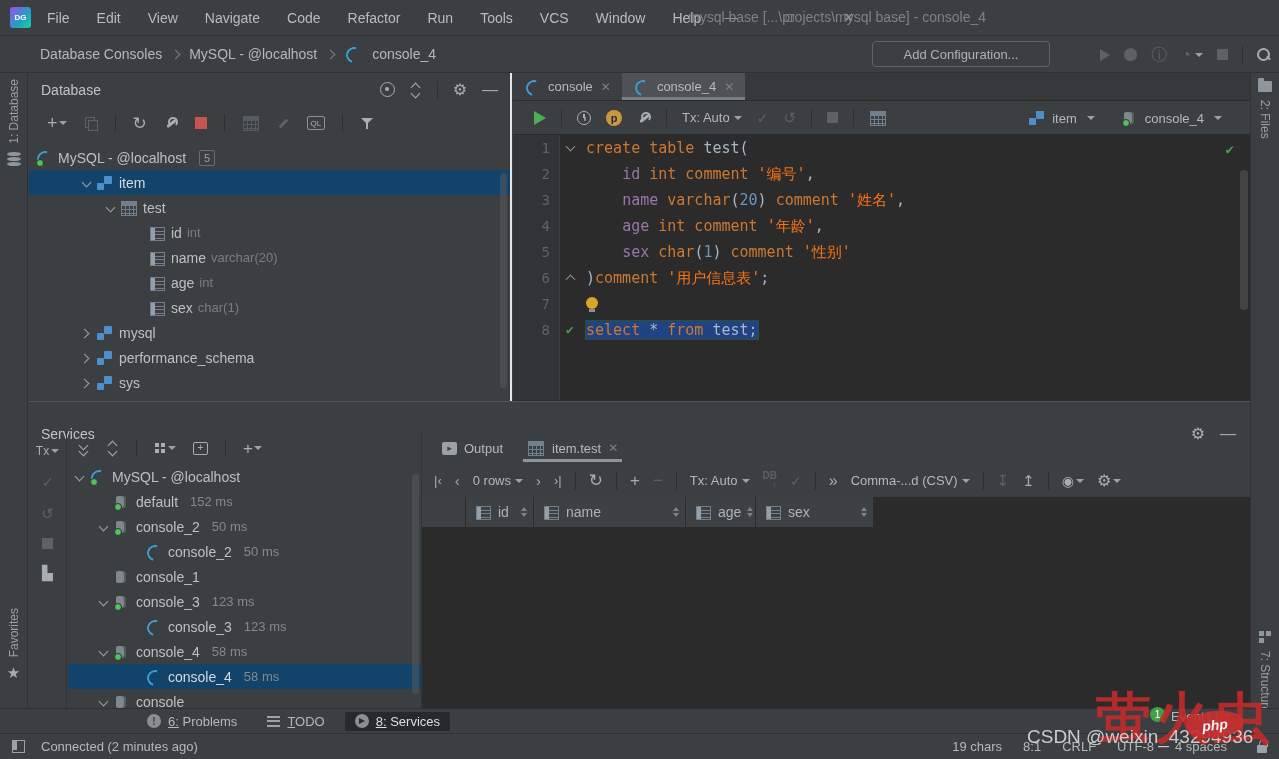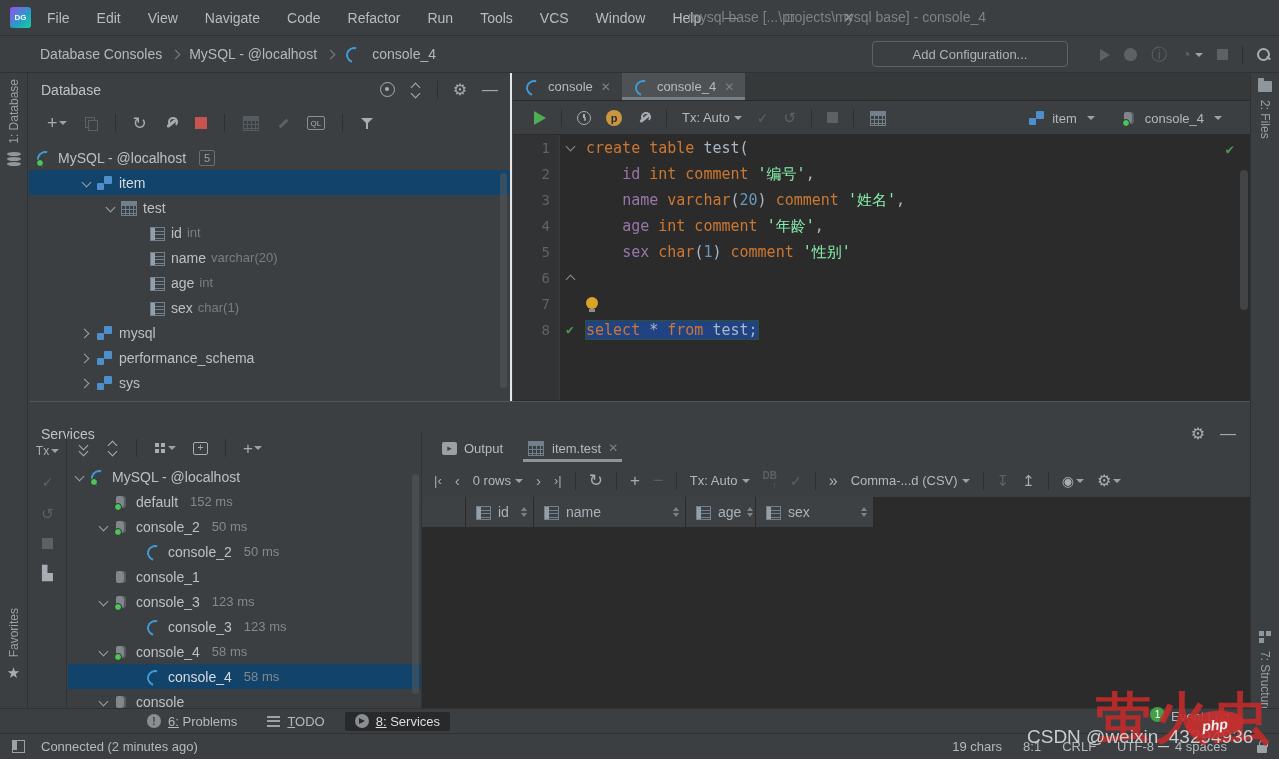--- a/index.html
+++ b/index.html
@@ -25,21 +25,21 @@
   .logo{width:21px;height:21px;margin:0 16px 0 10px;border-radius:3px;background:linear-gradient(135deg,#9a4ef0 0%,#22a0c4 60%,#1bd0a0 100%);color:#fff;font-size:8px;font-weight:bold;display:flex;align-items:center;justify-content:center;flex:none;}
   .menu{display:flex;gap:27px;font-size:14px;color:#bbbbbb;}
   .win-title{left:688px;top:9px;color:#7f8284;font-size:14px;white-space:nowrap;}
   .win-controls{right:0;top:0;height:36px;display:flex;}
   .win-btn{width:59px;height:36px;display:flex;align-items:center;justify-content:center;color:#9da2a6;font-size:13px;}
 
   
   .navbar{left:0;top:36px;width:1279px;height:37px;border-bottom:1px solid #2f3133;}
   .crumbs{display:flex;align-items:center;gap:10px;padding-left:40px;height:100%;font-size:14px;color:#b5b8ba;}
   .crumb-sep{width:7px;height:7px;border-top:1.6px solid #7c8084;border-right:1.6px solid #7c8084;transform:rotate(45deg);display:inline-block;}
-  .addcfg{left:872px;top:41px;width:196px;height:26px;border:1px solid #5f6368;border-radius:4px;color:#afb2b4;font-size:13px;display:flex;align-items:center;justify-content:center;}
+  .addcfg{left:872px;top:41px;width:178px;height:26px;border:1px solid #5f6368;border-radius:4px;color:#afb2b4;font-size:13px;display:flex;align-items:center;justify-content:center;}
   .nav-icons{right:8px;top:36px;height:37px;display:flex;align-items:center;gap:14px;position:absolute;}
 
   
   .stripe{width:28px;background:#3c3f41;}
   .stripe-left{left:0;top:73px;height:635px;border-right:1px solid #2f3133;}
   .stripe-right{right:0;top:73px;width:29px;height:635px;border-left:1px solid #2f3133;}
   .vlabel{font-size:12px;color:#9da0a3;white-space:nowrap;}
   .vl-up{writing-mode:vertical-rl;transform:rotate(180deg);}
   .vl-down{writing-mode:vertical-rl;}
   .stripe-group{display:flex;flex-direction:column;align-items:center;gap:8px;position:absolute;left:0;width:100%;}
@@ -143,21 +143,21 @@
   .ed-right{position:absolute;right:28px;top:0;height:34px;display:flex;align-items:center;gap:26px;}
   .code{position:relative;height:265px;font-family:"DejaVu Sans Mono","Liberation Mono",monospace;font-size:15px;}
   .gutter-bg{position:absolute;left:0;top:0;bottom:0;width:47px;background:#313335;border-right:1px solid #3a3d3f;}
   .code-row{display:flex;height:26px;line-height:26px;position:relative;}
   .g-num{width:47px;flex:none;text-align:right;padding-right:10px;color:#606366;font-size:14px;position:relative;z-index:2;}
   .g-fold{width:20px;flex:none;position:relative;z-index:2;display:flex;align-items:center;justify-content:center;}
   .fold-down{width:7px;height:7px;border-right:1.8px solid #8a8e91;border-bottom:1.8px solid #8a8e91;transform:rotate(45deg);margin-top:-3px;}
   .fold-up{width:7px;height:7px;border-right:1.8px solid #8a8e91;border-bottom:1.8px solid #8a8e91;transform:rotate(-135deg);margin-top:3px;}
   .g-check{color:#499C54;font-size:13px;font-weight:bold;}
   .code-text{padding-left:6px;white-space:pre;}
-  .tk-kw{color:#cc7832;} .tk-str{color:#86efac;} .tk-num{color:#6897bb;} .tk-fld{color:#9876aa;} .tk-pl{color:#a9b7c6;}
+  .tk-kw{color:#cc7832;} .tk-str{color:#f97316;} .tk-num{color:#6897bb;} .tk-fld{color:#9876aa;} .tk-pl{color:#a9b7c6;}
   .selbg{background:#214283;box-shadow:0 0 0 1px #2c5234;}
   .run-ok{position:absolute;right:16px;top:6px;color:#499C54;font-size:14px;font-weight:bold;z-index:3;}
 
   
   .services{left:29px;top:401px;width:1221px;height:307px;background:#3c3f41;border-top:1px solid #515557;}
   .sv-header{height:30px;display:flex;align-items:center;padding:0 14px 0 12px;font-size:14px;color:#c0c3c5;margin-top:17px;}
   .sv-rail{position:absolute;left:0;top:30px;width:38px;bottom:0;border-right:1px solid #323536;display:flex;flex-direction:column;align-items:center;padding-top:12px;gap:17px;}
   .sv-rail .txt{font-size:12px;color:#a7adb3;}
   .sv-main{position:absolute;left:39px;top:30px;width:353px;bottom:0;}
   .sv-toolbar{height:32px;display:flex;align-items:center;gap:17px;padding-left:10px;}
@@ -418,20 +418,21 @@
       <div class="code-row">
         <span class="g-num">5</span>
         <span class="g-fold"></span>
         <span class="code-text"><span class="tk-pl">    </span><span class="tk-fld">sex</span><span class="tk-kw"> char</span><span class="tk-pl">(</span><span class="tk-num">1</span><span class="tk-pl">)</span><span class="tk-kw"> comment </span><span class="tk-str">'性别'</span></span>
       </div>
       <div class="code-row">
         <span class="g-num">6</span>
         <span class="g-fold">
           <span class="fold-up"></span>
         </span>
+        <span class="code-text"><span class="tk-pl">)</span><span class="tk-kw">comment</span><span class="tk-pl"> </span><span class="tk-str">'用户信息表'</span><span class="tk-pl">;</span></span>
       </div>
       <div class="code-row">
         <span class="g-num">7</span>
         <span class="g-fold"></span>
         <span class="code-text"><span class="i-bulb"></span></span>
       </div>
       <div class="code-row">
         <span class="g-num">8</span>
         <span class="g-fold">
           <span class="g-check">✔</span>

